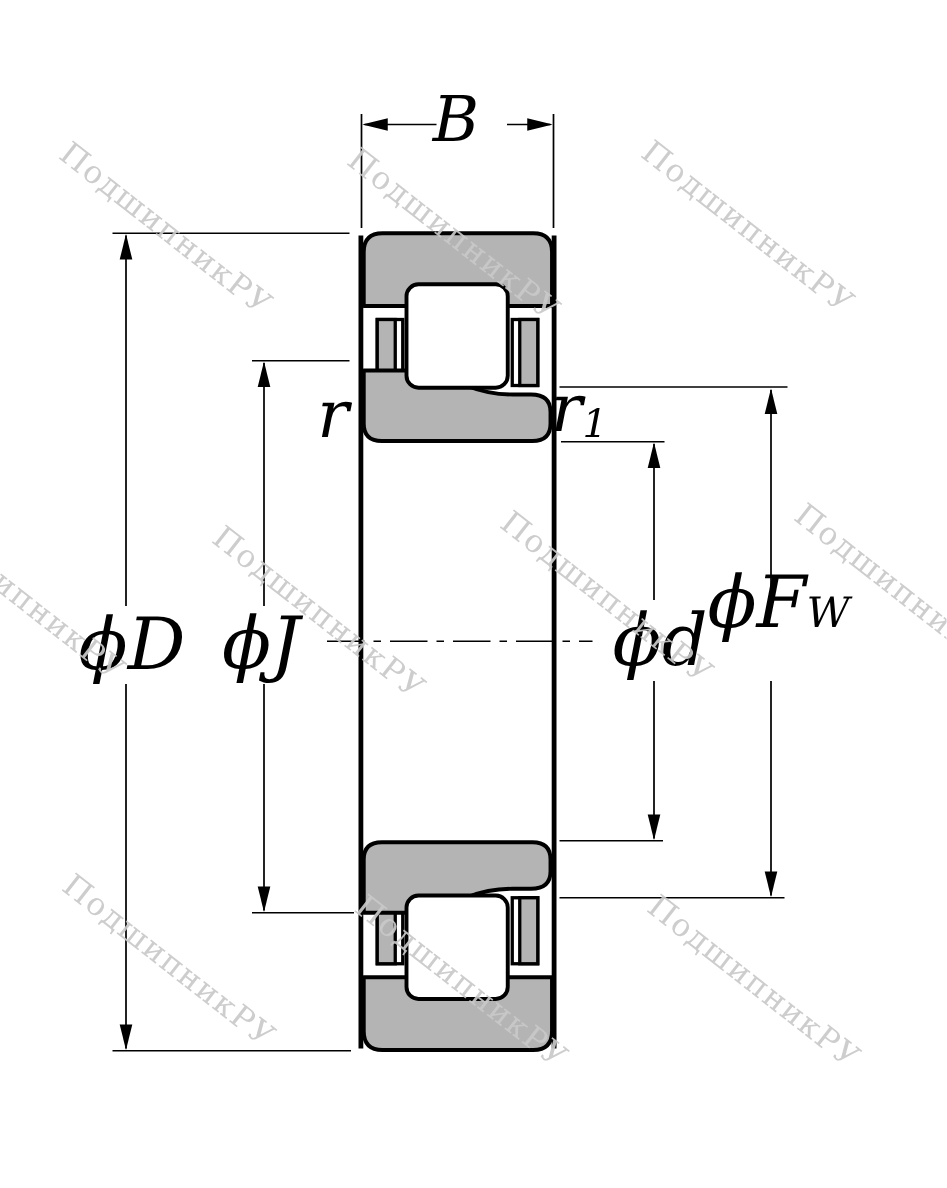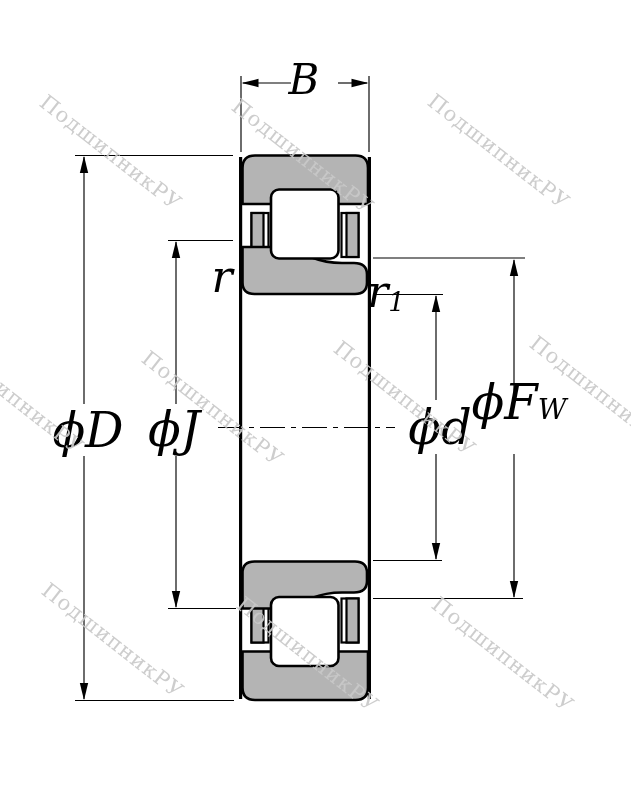--- a/index.html
+++ b/index.html
@@ -124,21 +124,21 @@
 <div class="lbl f48" style="left:88px;top:430px">ϕD</div>
 
 <div class="lbl f48" style="left:174px;top:429px">ϕJ</div>
 
 <div class="lbl f48" style="left:440px;top:427px">ϕd</div>
 
 <div class="lbl f48" style="left:519px;top:402px"><span>ϕF</span><span class="sub">W</span></div>
 
 <div class="lbl f44" style="left:222px;top:277px">r</div>
 
-<div class="lbl f44" style="left:386px;top:292px"><span>r</span><span class="sub1">1</span></div>
+<div class="lbl f44" style="left:386px;top:274px"><span>r</span><span class="sub1">1</span></div>
 
 <div id="watermarks">
     <div class="wm" style="left: 50px; top: 90px; transform: rotate(38deg);">ПодшипникРУ</div>
     <div class="wm" style="left: 242px; top: 94px; transform: rotate(38deg);">ПодшипникРУ</div>
     <div class="wm" style="left: 438px; top: 89px; transform: rotate(38deg);">ПодшипникРУ</div>
     <div class="wm" style="left: -48px; top: 334px; transform: rotate(38deg);">ПодшипникРУ</div>
     <div class="wm" style="left: 152px; top: 346px; transform: rotate(38deg);">ПодшипникРУ</div>
     <div class="wm" style="left: 344px; top: 336px; transform: rotate(38deg);">ПодшипникРУ</div>
     <div class="wm" style="left: 540px; top: 331px; transform: rotate(38deg);">ПодшипникРУ</div>
     <div class="wm" style="left: 52px; top: 578px; transform: rotate(38deg);">ПодшипникРУ</div>

